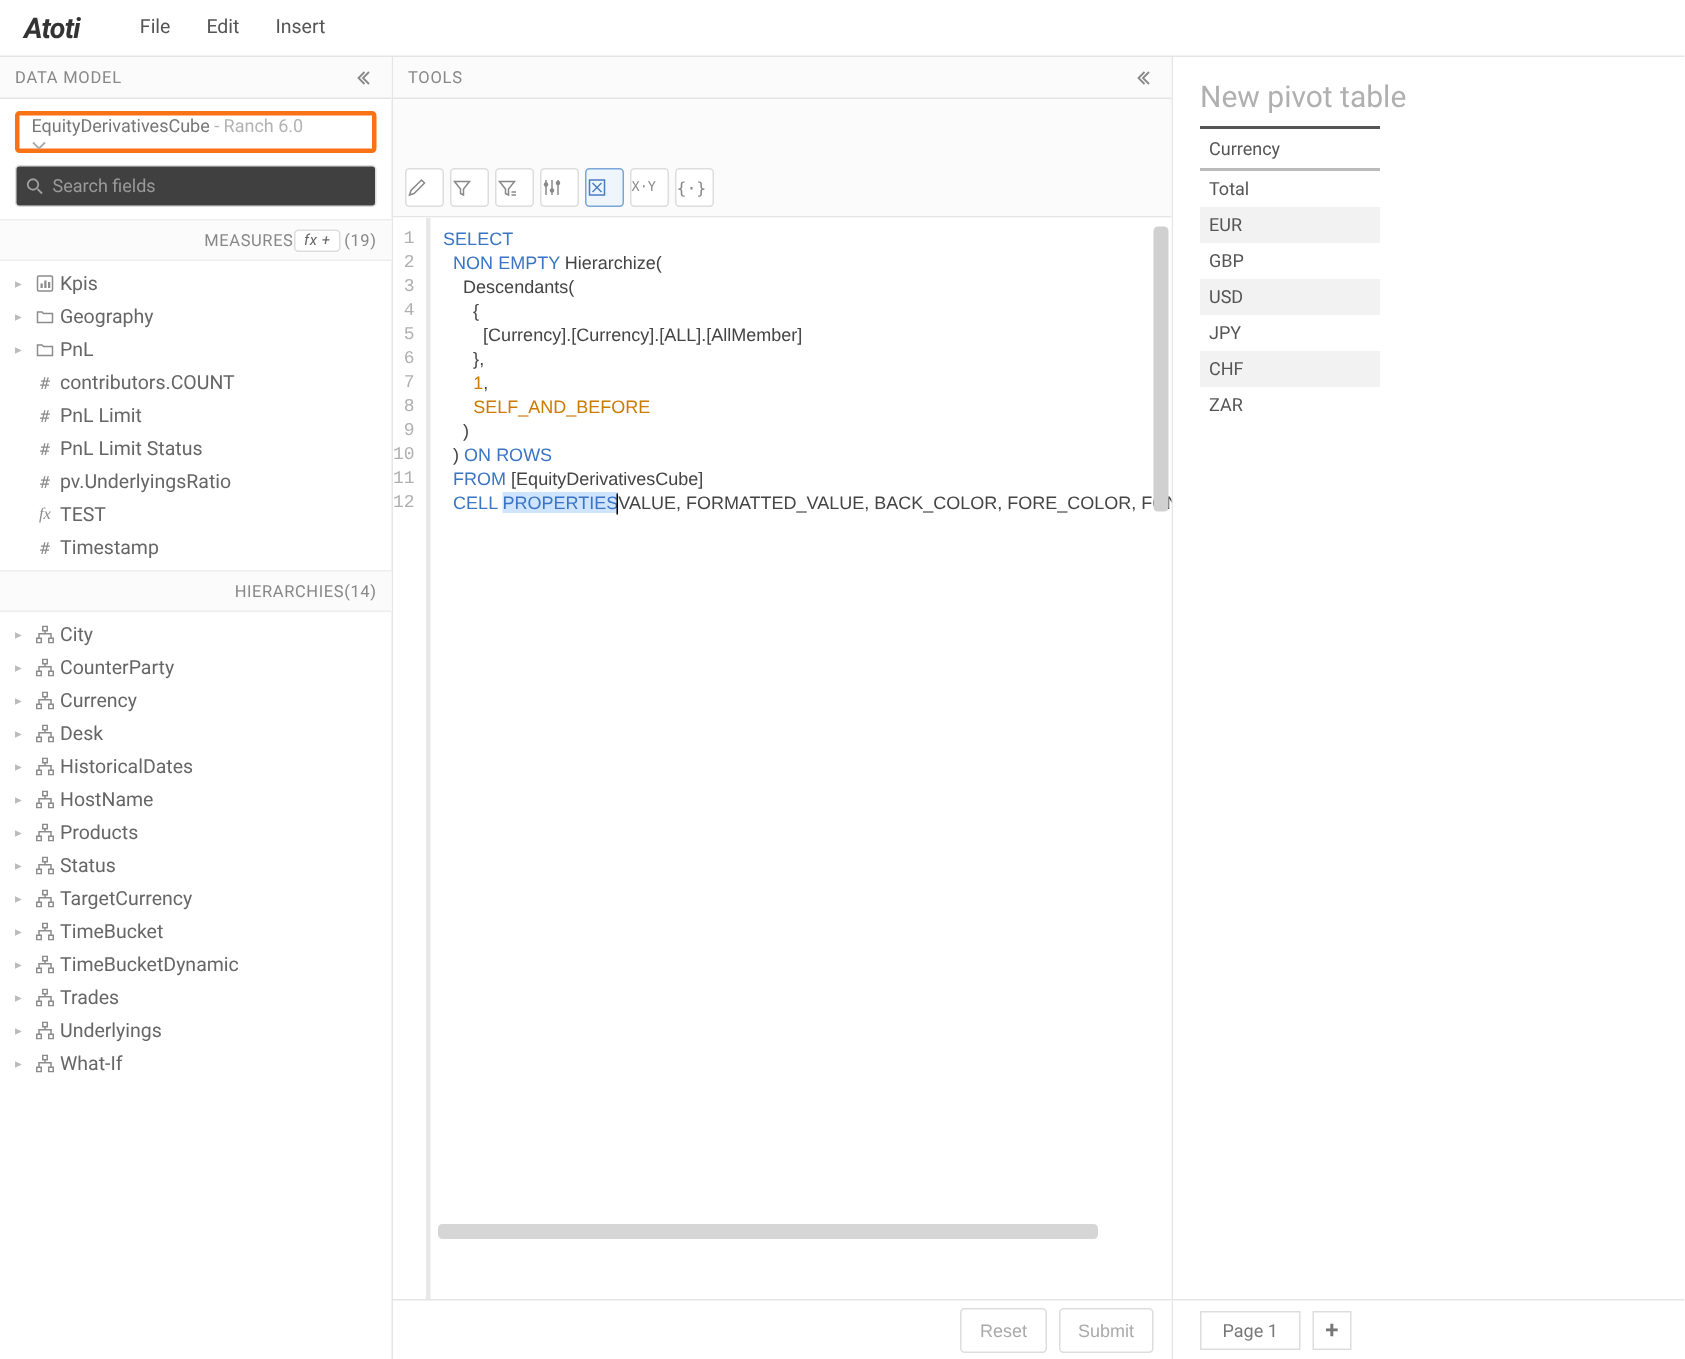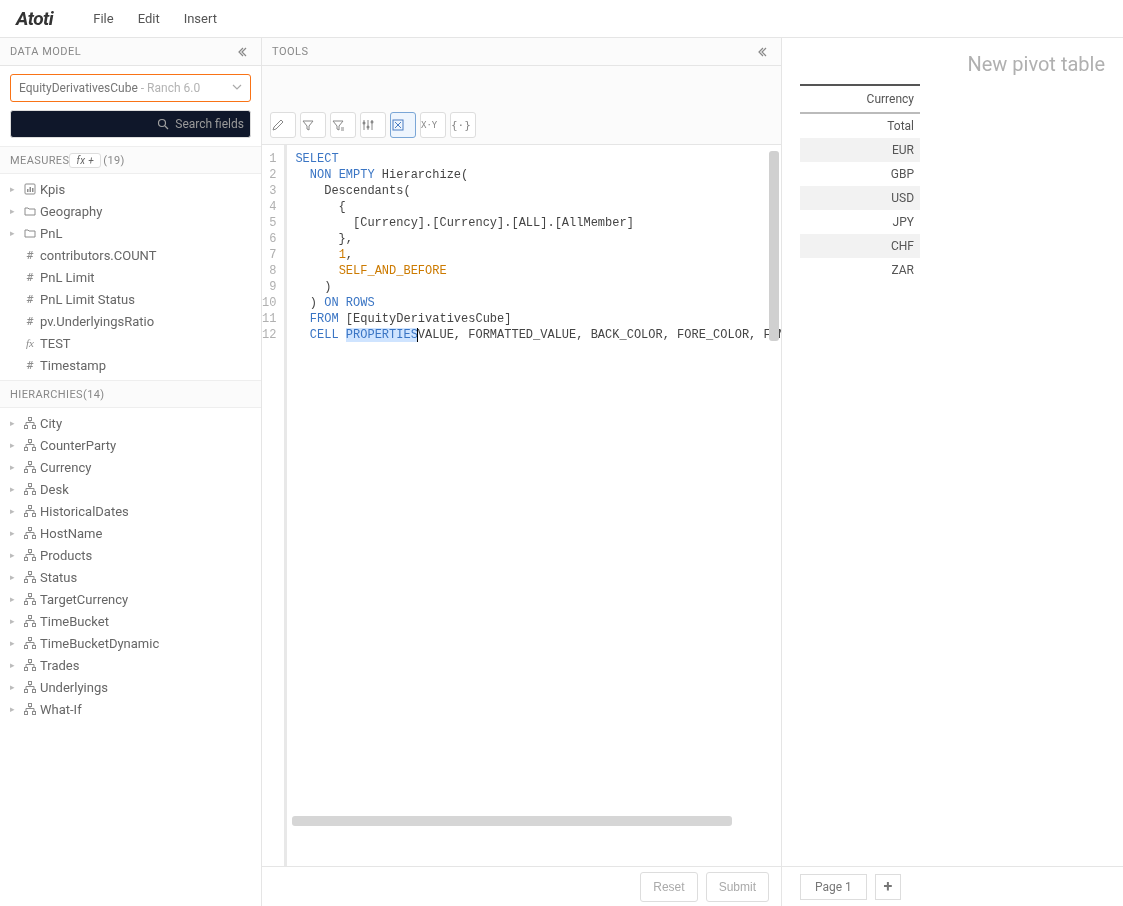--- a/index.html
+++ b/index.html
@@ -60,50 +60,50 @@
     background:#fbfbfb;
   }
   .panel-header .chev {
     width: 14px; height: 14px;
     display:flex;align-items:center;justify-content:center;
     color:#888;
   }
   .cube-select {
     margin: 8px 10px 4px 10px;
     height: 28px;
-    border: 1px solid #f97316;
+    border: 3px solid #f97316;
     border-radius: 3px;
     display:flex;
-    align-items:center;
+    align-items:flex-start;
     padding: 0 8px;
     justify-content: space-between;
     color:#666;
     font-size:12px;
     background:#fff;
+    flex-direction:column;
   }
   .cube-select .chev { color:#aaa; }
   .search-box {
     margin: 4px 10px 8px 10px;
     height: 28px;
     border: 1px solid #ddd;
     border-radius: 3px;
     display:flex;
     align-items:center;
     padding: 0 6px;
     color:#9a9a9a;
     font-size:12px;
-    background:#0f172a;
-    justify-content:flex-end;
+    background:#404040;
   }
   .search-box svg { margin-right:6px; }
   .section-header {
     height: 28px;
     display:flex;
     align-items:center;
-    justify-content: flex-start;
+    justify-content: flex-end;
     padding: 0 10px;
     border-top: 1px solid #eee;
     border-bottom: 1px solid #eee;
     font-size:11px;
     letter-spacing:0.4px;
     color:#888;
     background:#fbfbfb;
   }
   .section-header .right {
     display:flex;
@@ -184,21 +184,21 @@
     text-align:right;
     color:#b0b0b0;
     font-family: "Consolas","Courier New",monospace;
     font-size:12px;
     line-height:16px;
   }
   .gutter div { padding-right:8px; }
   .code-area {
     flex:1;
     padding:6px 0 6px 6px;
-    font-family:Liberation Mono, monospace;
+    font-family:Liberation Sans, sans-serif;
     font-size:12px;
     line-height:16px;
     white-space:pre;
     color:#444;
     border-left:3px solid #e8e8e8;
     padding-left:8px;
     position:relative;
   }
   .kw { color:#3a75c4; }
   .const { color:#cc7a00; }
@@ -299,21 +299,20 @@
     border:1px solid #ddd;
     width:26px;height:26px;
     display:flex;align-items:center;justify-content:center;
     font-size:16px;font-weight:600;color:#777;
     cursor:pointer;
     background:#fff;
   }
   .right-panel-inner {
     position:relative;
     height:100%;
-    text-align:right;
   }
 </style>
 </head>
 <body>
 
 <div class="topbar">
   <div class="logo">Atoti</div>
   <div class="menu-item">File</div>
   <div class="menu-item">Edit</div>
   <div class="menu-item">Insert</div>

